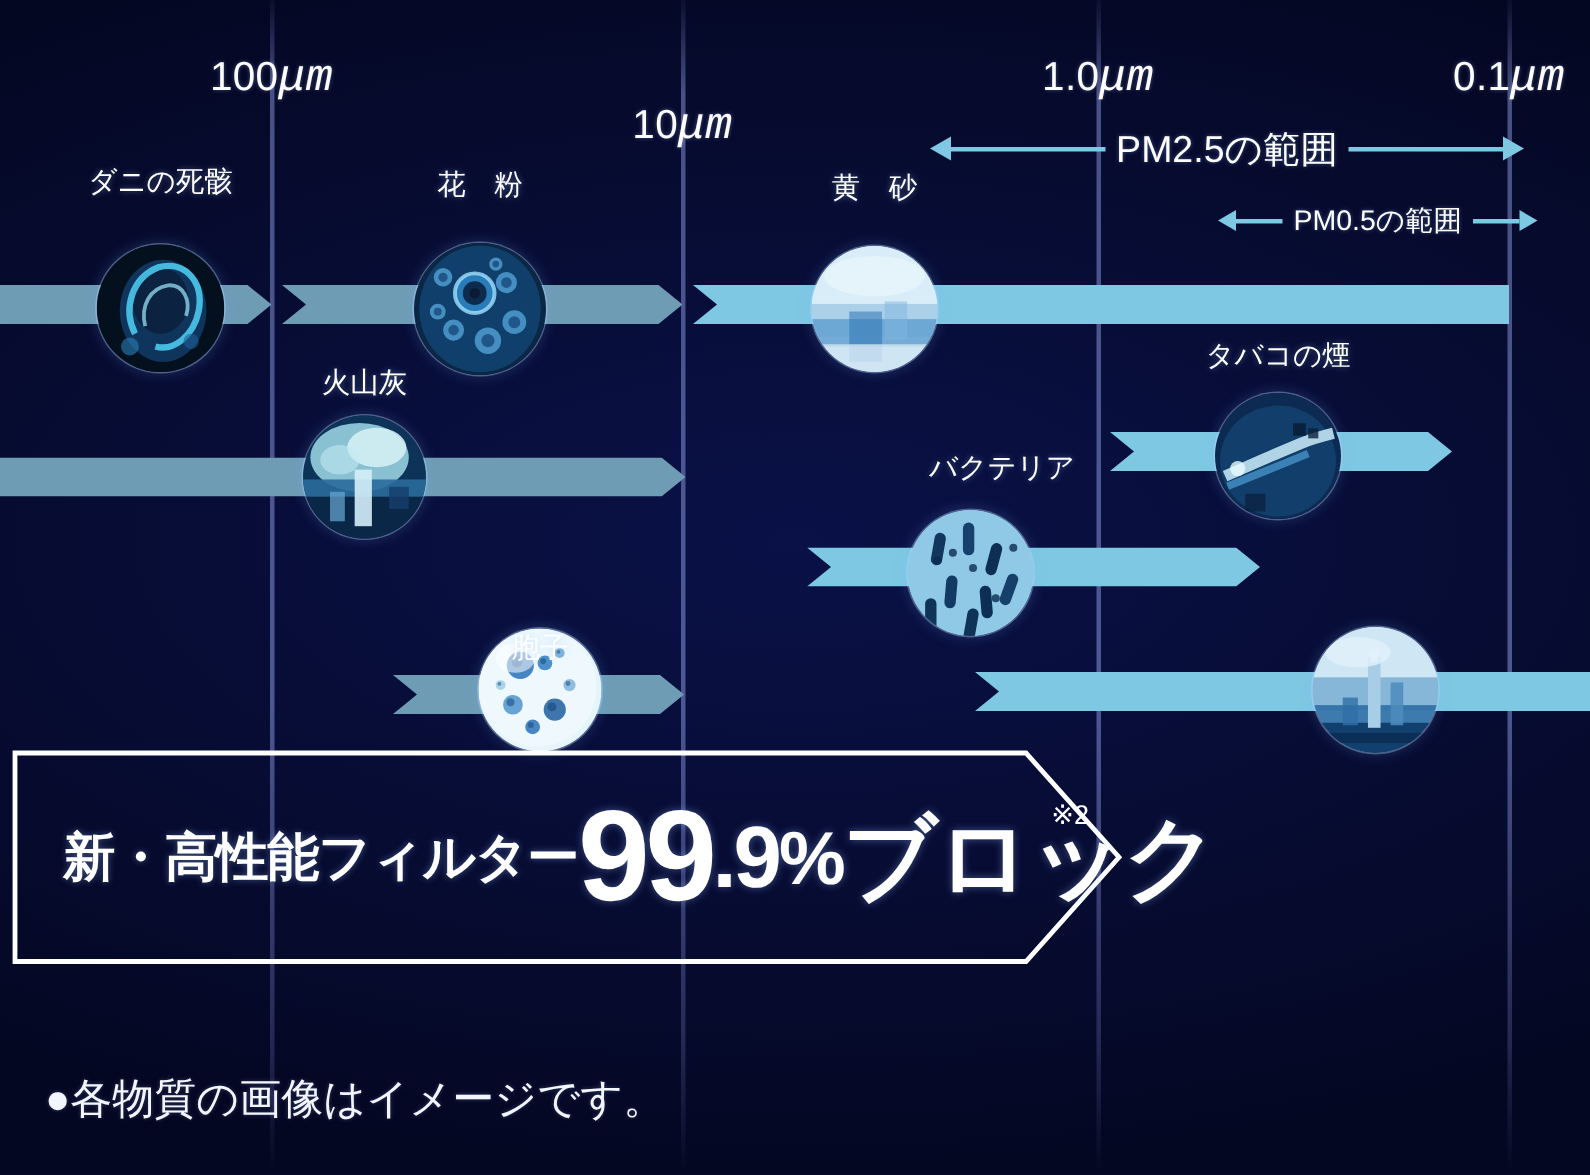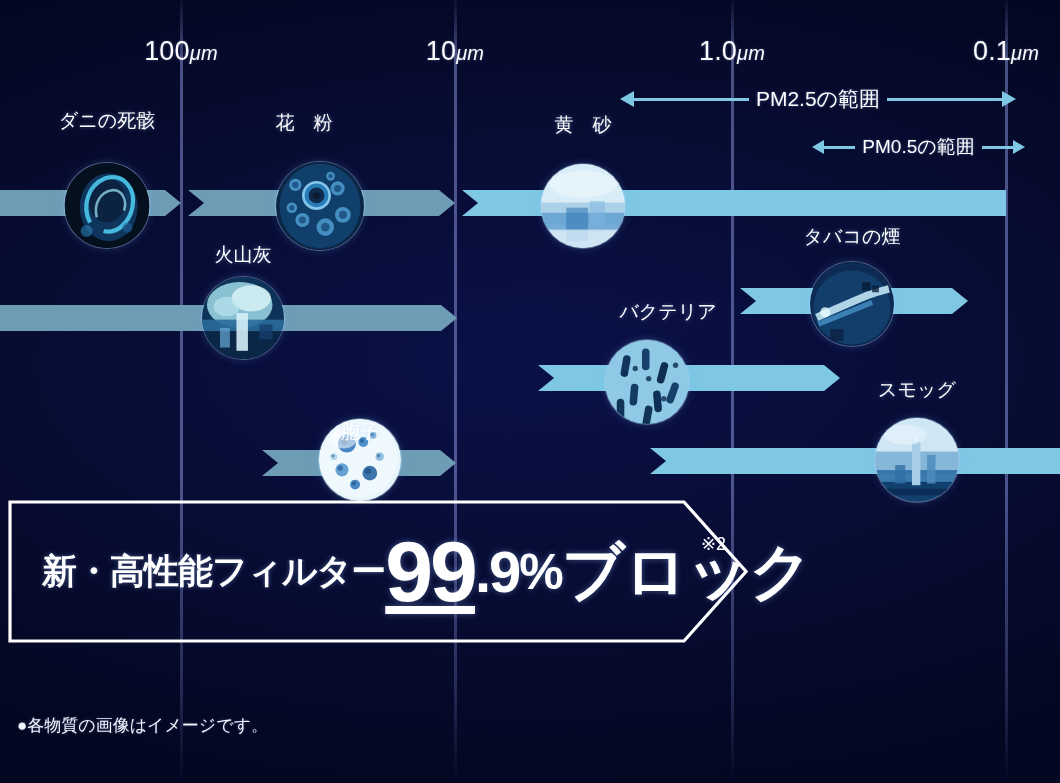--- a/index.html
+++ b/index.html
@@ -24,29 +24,29 @@
     background:linear-gradient(180deg, rgba(120,132,200,.05) 0%, rgba(126,138,205,.55) 8%, rgba(120,132,200,.62) 60%, rgba(110,120,190,.30) 88%, rgba(90,100,170,0) 100%);
   }
 
   
   .scale-label{
     position:absolute;top:36px;
     color:#fdfdff;font-size:27px;letter-spacing:.2px;
     white-space:nowrap;transform:translateX(-50%);
     text-shadow:0 0 3px rgba(180,200,255,.35);
   }
-  .scale-label .mu{font-family:Liberation Sans, sans-serif;font-style:italic;font-size:20px;}
+  .scale-label .mu{font-family:Liberation Mono, monospace;font-style:italic;font-size:30px;}
 
   
   .pm-row{position:absolute;display:flex;align-items:center;height:22px;}
   .pm-label{
     color:#ffffff;white-space:nowrap;padding:0 7px;
     text-shadow:0 0 3px rgba(150,190,255,.4);
   }
-  .pm25 .pm-label{font-size:21px;}
+  .pm25 .pm-label{font-size:25px;}
   .pm05 .pm-label{font-size:19px;}
   .pm-line{flex:1 1 auto;height:3px;background:#7ec8e3;}
   .pm-arrow{width:0;height:0;flex:0 0 auto;}
   .pm-arrow.left{border-top:8px solid transparent;border-bottom:8px solid transparent;border-right:14px solid #7ec8e3;}
   .pm-arrow.right{border-top:8px solid transparent;border-bottom:8px solid transparent;border-left:14px solid #7ec8e3;}
   .pm05 .pm-arrow.left{border-top:7px solid transparent;border-bottom:7px solid transparent;border-right:12px solid #7ec8e3;}
   .pm05 .pm-arrow.right{border-top:7px solid transparent;border-bottom:7px solid transparent;border-left:12px solid #7ec8e3;}
 
   
   .bar{position:absolute;height:26px;}
@@ -72,52 +72,52 @@
   #banner .frame{
     position:absolute;inset:0;
   }
   #banner .txt{
     position:absolute;left:34px;top:0;height:100%;
     display:flex;align-items:center;color:#fff;white-space:nowrap;
   }
   .t-small{font-size:35px;letter-spacing:-1px;font-weight:bold;
     text-shadow:0 0 5px rgba(150,190,255,.4);}
   .t-99{font-size:86px;font-weight:bold;line-height:.8;letter-spacing:-3px;
-    text-shadow:0 0 6px rgba(150,190,255,.4);text-decoration:underline;}
+    text-shadow:0 0 6px rgba(150,190,255,.4);}
   .t-9{font-size:58px;font-weight:bold;letter-spacing:-2px;
     text-shadow:0 0 6px rgba(150,190,255,.4);}
   .t-pct{font-size:50px;font-weight:bold;letter-spacing:-2px;
     text-shadow:0 0 6px rgba(150,190,255,.4);}
   .t-block{font-size:62px;font-weight:bold;letter-spacing:-1px;
     text-shadow:0 0 6px rgba(150,190,255,.4);}
   .t-note{position:absolute;right:22px;top:34px;color:#fff;font-size:18px;}
 
   
   #footnote{
-    position:absolute;left:17px;top:714px;
-    color:#f4f6ff;font-size:17px;white-space:nowrap;
+    position:absolute;left:30px;top:714px;
+    color:#f4f6ff;font-size:28px;white-space:nowrap;
     text-shadow:0 0 3px rgba(150,190,255,.3);
     text-align:right;
   }
 </style>
 </head>
 <body>
 
 <div id="root">
 
   <div id="gridlines">
       <div class="gridline" style="left: 180px;"></div>
       <div class="gridline" style="left: 454px;"></div>
       <div class="gridline" style="left: 731px;"></div>
       <div class="gridline" style="left: 1005px;"></div>
     </div>
 
   <div id="scale-labels">
       <div class="scale-label" style="left: 181px;"><span>100</span><span class="mu">μm</span></div>
-      <div class="scale-label" style="left: 455px;"><span>10</span><span class="mu">μm</span></div>
+      <div class="scale-label" style="left: 455px; margin-top: 32px;"><span>10</span><span class="mu">μm</span></div>
       <div class="scale-label" style="left: 732px;"><span>1.0</span><span class="mu">μm</span></div>
       <div class="scale-label" style="left: 1006px;"><span>0.1</span><span class="mu">μm</span></div>
     </div>
 
   <div class="pm-row pm25" id="pm25-row" style="left: 620px; width: 396px; top: 88px;">
     <div class="pm-arrow left"></div>
     <div class="pm-line"></div>
     <div class="pm-label">PM2.5の範囲</div>
     <div class="pm-line"></div>
     <div class="pm-arrow right"></div>
@@ -208,21 +208,21 @@
               <circle cx="30" cy="66" r="4" fill="#1b4e7e" opacity="0.85"></circle>
               <circle cx="56" cy="74" r="10" fill="#57a9dd" opacity="0.75"></circle>
               <circle cx="56" cy="74" r="5" fill="#1b4e7e" opacity="0.85"></circle>
               <circle cx="18" cy="52" r="6" fill="#57a9dd" opacity="0.75"></circle>
               <circle cx="18" cy="52" r="3" fill="#1b4e7e" opacity="0.85"></circle>
               <circle cx="62" cy="16" r="5" fill="#57a9dd" opacity="0.75"></circle>
               <circle cx="62" cy="16" r="2.5" fill="#1b4e7e" opacity="0.85"></circle>
               <circle cx="46" cy="38" r="15" fill="none" stroke="#9fe0ff" stroke-width="3" opacity=".8"></circle>
             </svg></div>
         </div>
-        <div class="p-label" style="left: 304px; top: 110px;">花　粉</div>
+        <div class="p-label" style="left: 320px; top: 110px;">花　粉</div>
       </div>
       <div class="particle" style="left: 0px; top: 0px; width: 100%; height: 100%; pointer-events: none;">
         <div class="p-ball" style="left: 583px; top: 164px; width: 84px; height: 84px;">
           <div class="tex"><svg viewBox="0 0 100 100" width="100%" height="100%" preserveAspectRatio="none">
               <defs></defs>
               <rect x="0" y="0" width="100" height="100" fill="#cfe6f5"></rect>
               <rect x="0" y="0" width="100" height="46" fill="#d9edf8"></rect>
               <rect x="0" y="46" width="100" height="26" fill="#a9cde8" opacity="0.9"></rect>
               <rect x="0" y="58" width="100" height="22" fill="#5d9ed0" opacity="0.8"></rect>
               <rect x="30" y="52" width="26" height="40" fill="#2f74b5" opacity="0.55"></rect>
@@ -326,21 +326,20 @@
               <rect x="0" y="62" width="100" height="18" fill="#2f6fa6" opacity="0.9"></rect>
               <rect x="0" y="76" width="100" height="24" fill="#12406e" opacity="1"></rect>
               <rect x="44" y="24" width="10" height="56" fill="#a8cde6" opacity="1"></rect>
               <rect x="46" y="18" width="6" height="10" fill="#d7ecf8" opacity="1"></rect>
               <rect x="62" y="44" width="10" height="34" fill="#4e8cbd" opacity="0.85"></rect>
               <rect x="24" y="56" width="12" height="22" fill="#2f6fa6" opacity="0.8"></rect>
               <ellipse cx="36" cy="20" rx="26" ry="12" fill="#e4f2fb" opacity="0.75"></ellipse>
               <rect x="0" y="84" width="100" height="8" fill="#0a2e55" opacity="1"></rect>
             </svg></div>
         </div>
-        <div class="p-label" style="left: 917px; top: 377px;">スモッグ</div>
       </div>
     </div>
 
   <div id="banner">
     <svg class="frame" viewBox="0 0 740 145" preserveAspectRatio="none">
       <polygon points="2,3 676,3 738,72.5 676,142 2,142" fill="none" stroke="#ffffff" stroke-width="3.2"></polygon>
     </svg>
     <div class="txt">
       <span class="t-small">新・高性能フィルター</span>
       <span class="t-99">99</span>

